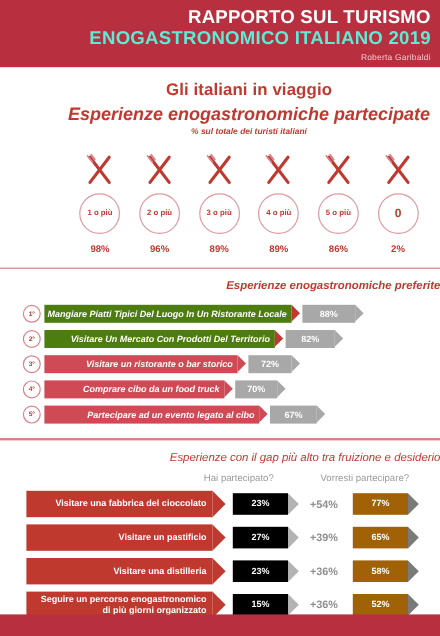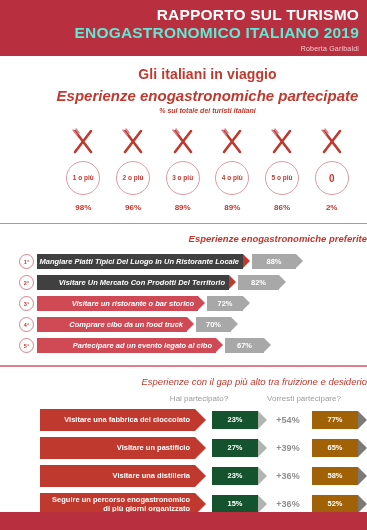--- a/index.html
+++ b/index.html
@@ -167,21 +167,21 @@
     color: #c0392f;
     margin-right: 3px;
     box-sizing: border-box;
   }
   .bar-wrap {
     display: flex;
     align-items: center;
   }
   .bar-label {
     height: 15px;
-    background: #404040;
+    background: #4d7c0f;
     color: #ffffff;
     font-size: 7.5px;
     font-style: italic;
     font-weight: bold;
     display: flex;
     align-items: center;
     justify-content: flex-end;
     padding: 0 4px 0 8px;
     box-sizing: border-box;
     position: relative;
@@ -249,21 +249,21 @@
     margin-bottom: 6px;
   }
   .ch-spacer { width: 150px; }
   .ch-1 { width: 98px; text-align: center; }
   .ch-2 { width: 112px; text-align: center; }
 
   .gap-row {
     display: flex;
     align-items: center;
     margin-bottom: 6px;
-    padding-left: 40px;
+    padding-left: 22px;
     height: 22px;
   }
   .gap-label {
     width: 155px;
     min-width: 155px;
     height: 22px;
     background: #c0392f;
     color: #ffffff;
     font-size: 7.5px;
     font-weight: bold;
@@ -284,21 +284,21 @@
     width: 0;
     height: 0;
     border-top: 11px solid transparent;
     border-bottom: 11px solid transparent;
     border-left: 11px solid #c0392f;
   }
   .gap-a {
     height: 18px;
     width: 46px;
     min-width: 46px;
-    background: #14532d;
+    background: #000000;
     color: #ffffff;
     font-size: 7.5px;
     font-weight: bold;
     display: flex;
     align-items: center;
     justify-content: center;
     position: relative;
     margin-left: 17px;
     box-sizing: border-box;
   }

